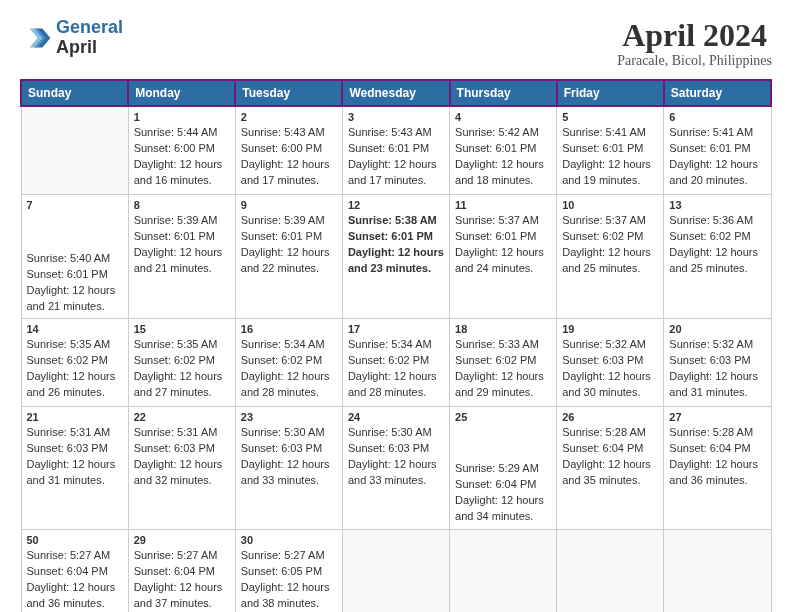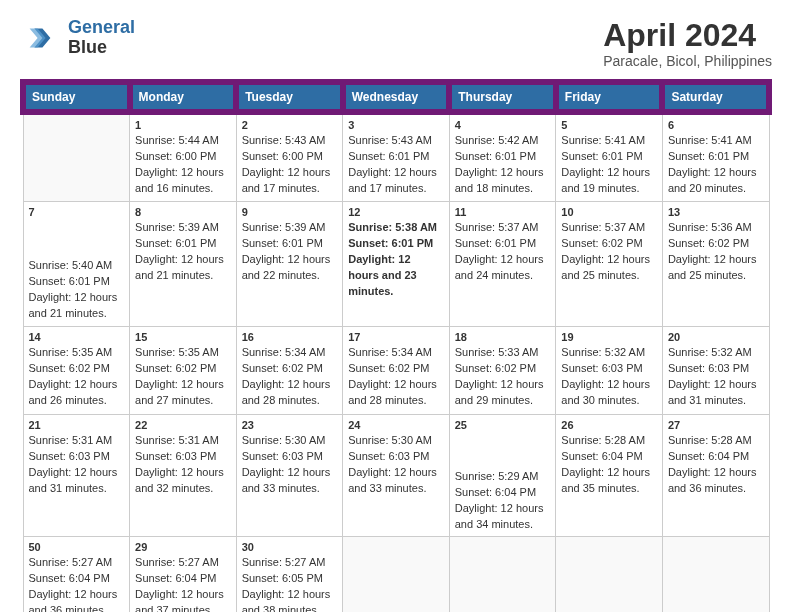--- a/index.html
+++ b/index.html
@@ -19,37 +19,38 @@
     }
     .header {
       display: flex;
       justify-content: space-between;
       align-items: flex-start;
       margin-bottom: 10px;
     }
     .logo {
       display: flex;
       align-items: center;
-      gap: 16px;
+      gap: 4px;
     }
     .logo-text {
       font-size: 18px;
       font-weight: bold;
       color: #333;
       line-height: 1.1;
     }
     .logo-text span {
       color: #2e6da4;
     }
     .logo-icon {
       width: 32px;
       height: 32px;
     }
     .title-block {
-      text-align: left;
+      text-align: center;
+      font-family: Liberation Serif, serif;
     }
     .month-title {
       font-size: 32px;
       font-weight: bold;
       color: #333;
       line-height: 1.1;
     }
     .subtitle {
       font-size: 14px;
       color: #555;
@@ -59,21 +60,21 @@
       border-collapse: collapse;
       flex: 1;
     }
     .calendar-table th {
       background-color: #2e6da4;
       color: #fff;
       font-size: 12px;
       font-weight: bold;
       padding: 5px 6px;
       text-align: left;
-      border: 6px solid #701a75;
+      border: 2px solid #701a75;
     }
     .calendar-table td {
       border: 1px solid #ccc;
       vertical-align: top;
       padding: 4px 5px;
       font-size: 9.5px;
       color: #333;
       width: calc(100% / 7);
       height: 88px;
       background: #fff;
@@ -98,21 +99,21 @@
 
 <div class="page">
   <div class="header">
     <div class="logo">
       <svg class="logo-icon" viewBox="0 0 40 40">
         <polygon points="28,8 38,20 28,32 18,32 28,20 18,8" fill="#2e6da4"></polygon>
         <polygon points="22,8 32,20 22,32 12,32 22,20 12,8" fill="#5a9fd4" opacity="0.7"></polygon>
       </svg>
       <div class="logo-text">
         <div><span>General</span></div>
-        <div>Blue</div>
+        <div>April</div>
       </div>
     </div>
     <div class="title-block">
       <div class="month-title">April 2024</div>
       <div class="subtitle">Paracale, Bicol, Philippines</div>
     </div>
   </div>
 
   <table class="calendar-table">
     <thead>

